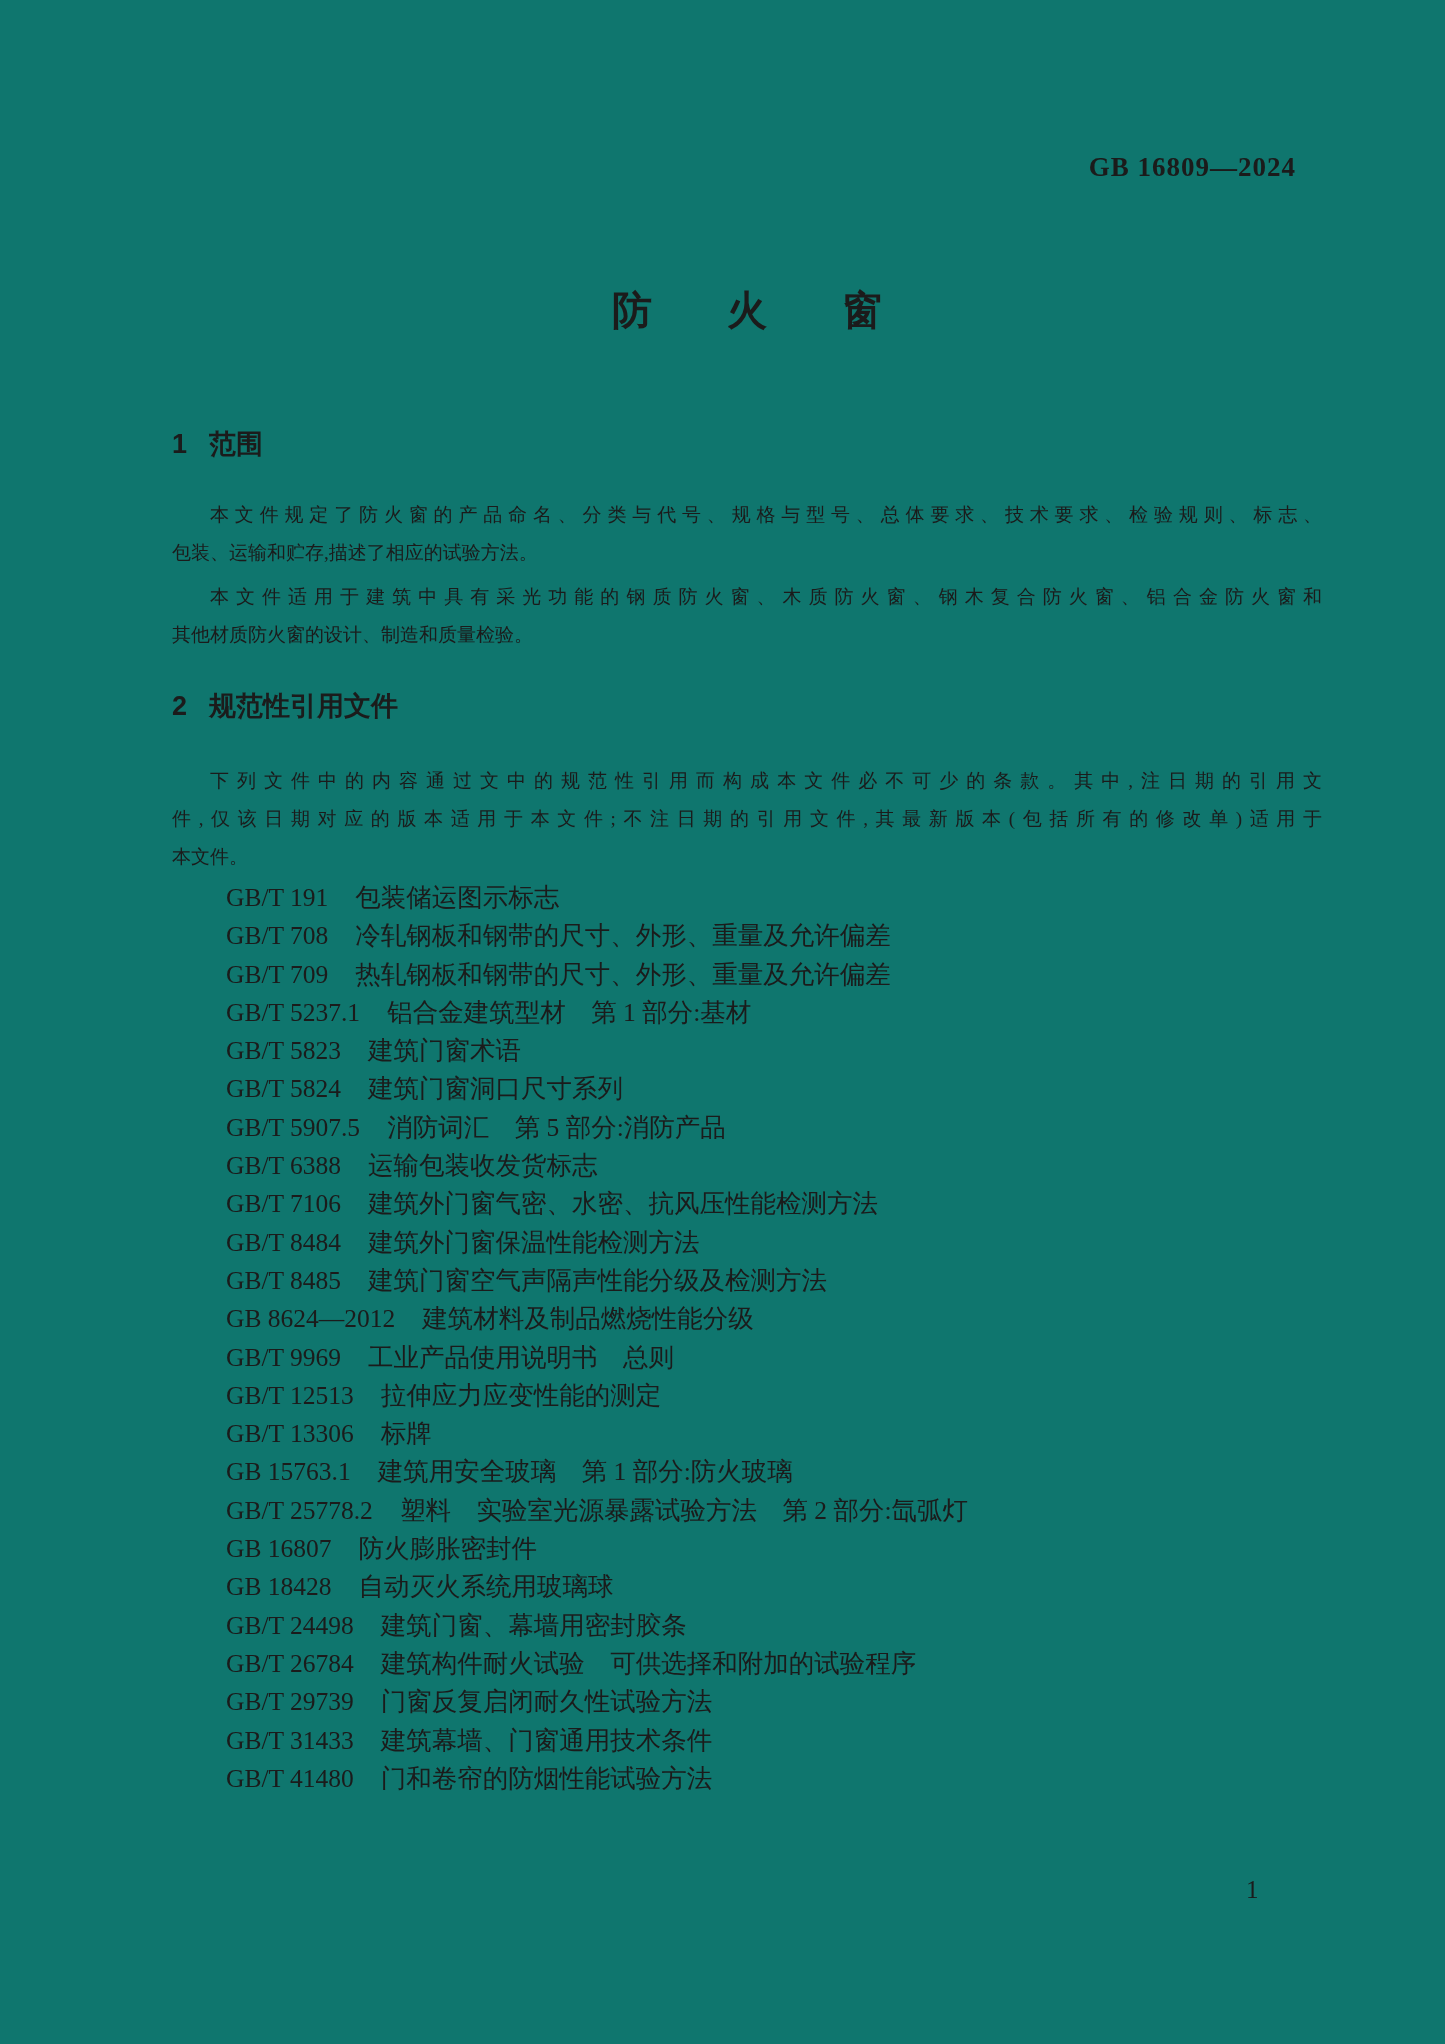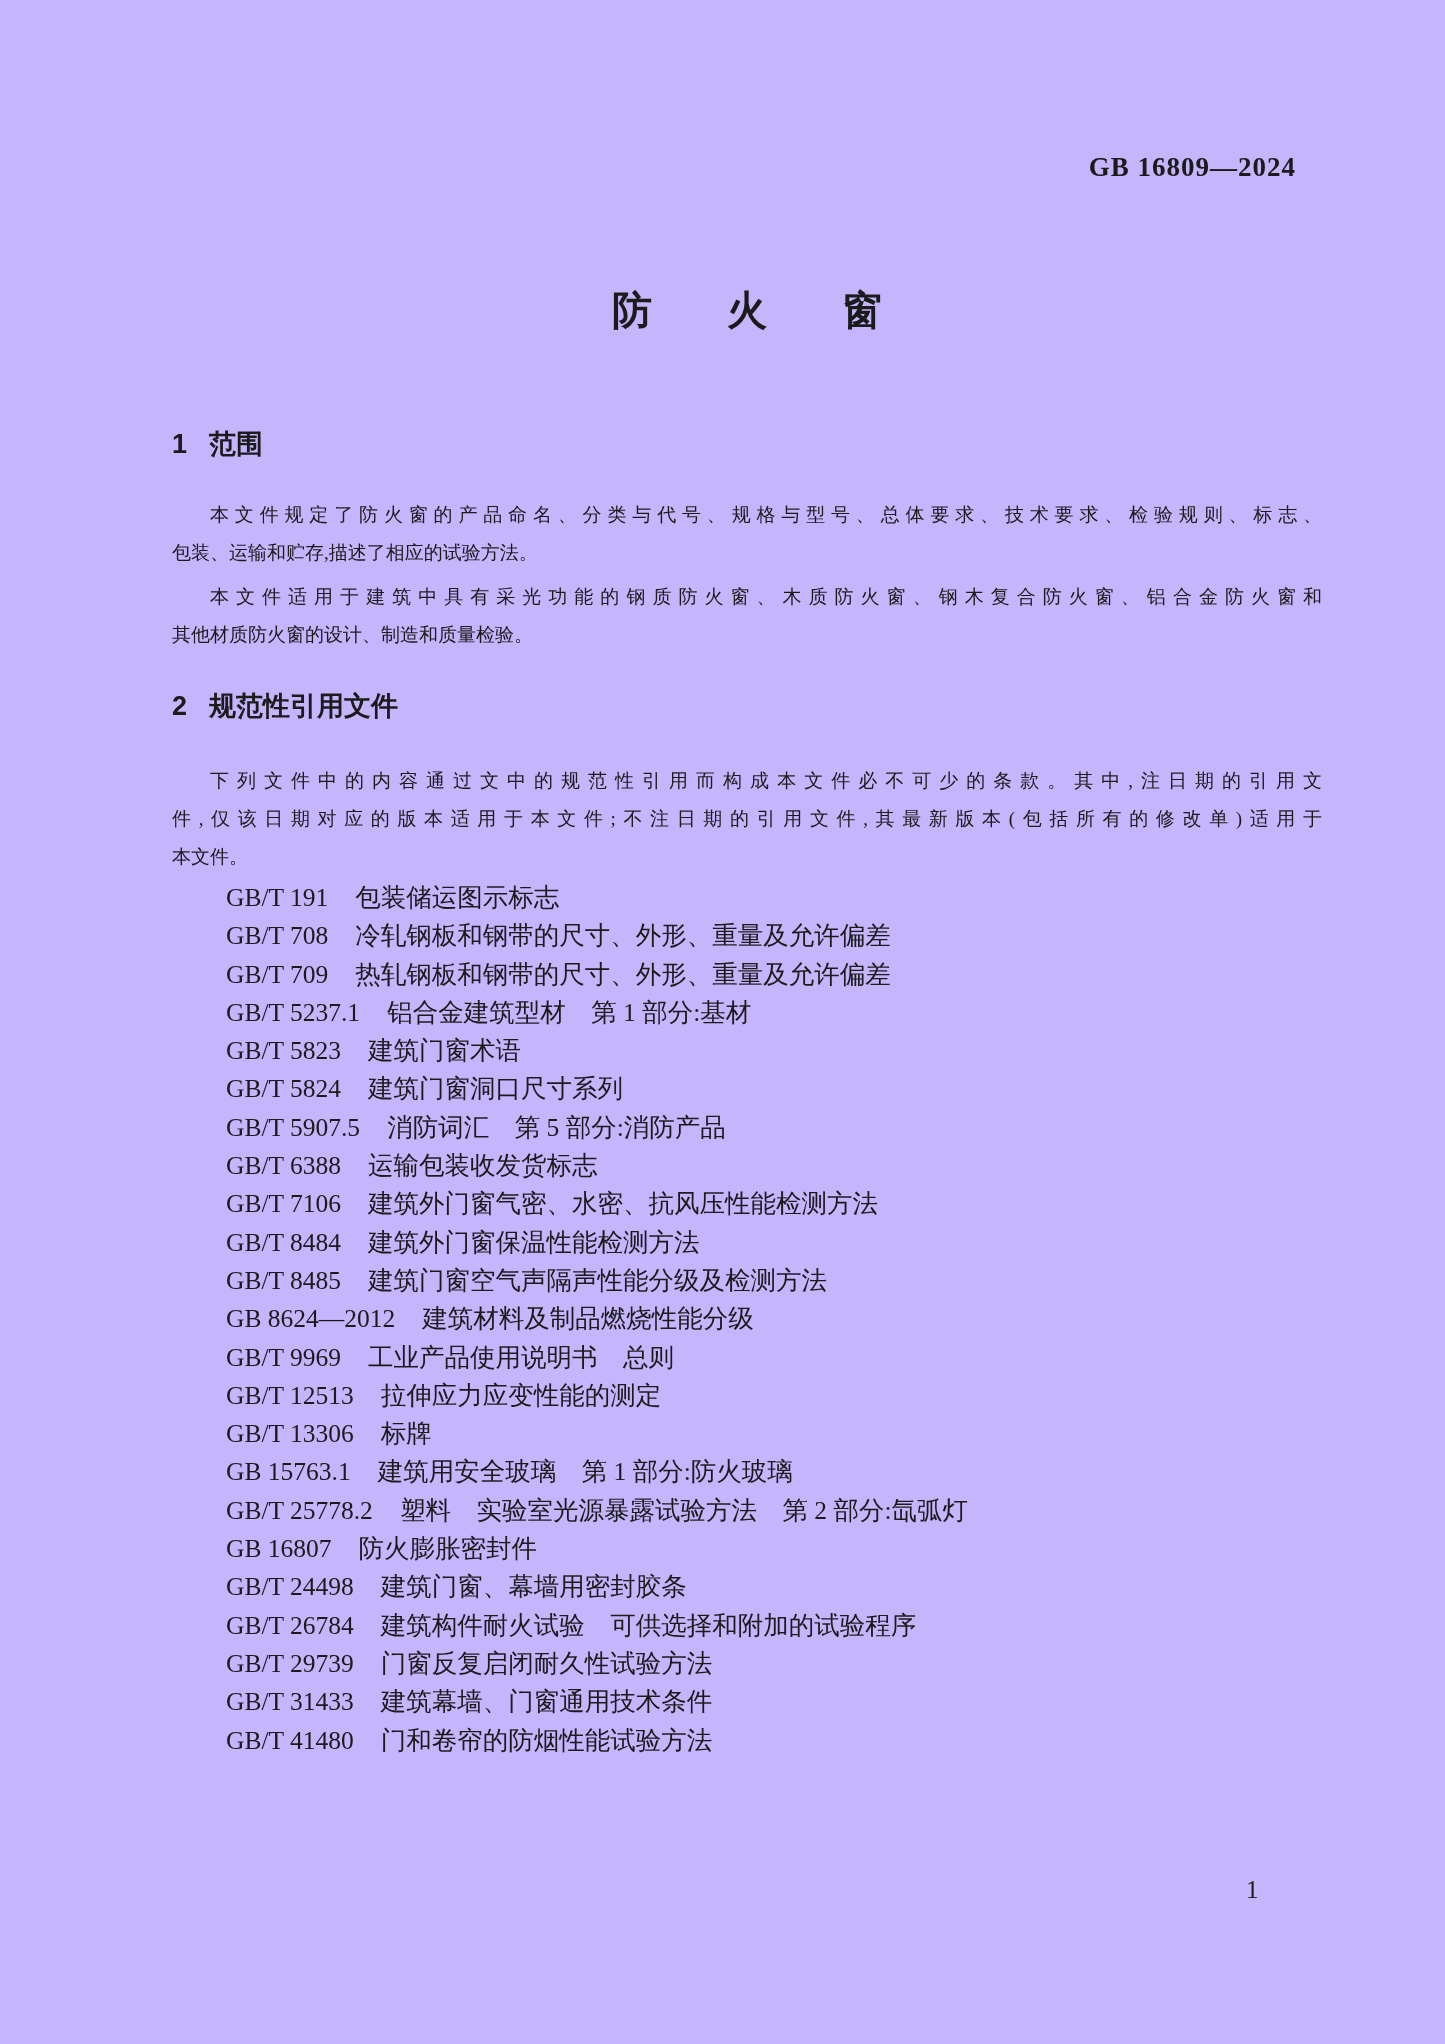--- a/index.html
+++ b/index.html
@@ -1,21 +1,21 @@
 <!DOCTYPE html>
 <html><head>
 <meta charset="utf-8">
 <style>
   * { margin: 0; padding: 0; box-sizing: border-box; }
   html, body { background: #ffffff; }
   .page {
     position: relative;
     width: 1445px;
     height: 2044px;
-    background: #c4b5fd;
+    background: #0f766e;
     overflow: hidden;
     font-family: "Liberation Serif", serif;
     color: #1b1b1b;
   }
   .content {
     position: absolute;
     left: 172px;
     top: 0;
     width: 1150px;
   }
@@ -172,20 +172,23 @@
         <li>
         <span class="ref-code">GB 15763.1</span><span class="ref-title">建筑用安全玻璃　第 1 部分:防火玻璃</span>
       </li>
         <li>
         <span class="ref-code">GB/T 25778.2</span><span class="ref-title">塑料　实验室光源暴露试验方法　第 2 部分:氙弧灯</span>
       </li>
         <li>
         <span class="ref-code">GB 16807</span><span class="ref-title">防火膨胀密封件</span>
       </li>
         <li>
+        <span class="ref-code">GB 18428</span><span class="ref-title">自动灭火系统用玻璃球</span>
+      </li>
+        <li>
         <span class="ref-code">GB/T 24498</span><span class="ref-title">建筑门窗、幕墙用密封胶条</span>
       </li>
         <li>
         <span class="ref-code">GB/T 26784</span><span class="ref-title">建筑构件耐火试验　可供选择和附加的试验程序</span>
       </li>
         <li>
         <span class="ref-code">GB/T 29739</span><span class="ref-title">门窗反复启闭耐久性试验方法</span>
       </li>
         <li>
         <span class="ref-code">GB/T 31433</span><span class="ref-title">建筑幕墙、门窗通用技术条件</span>

